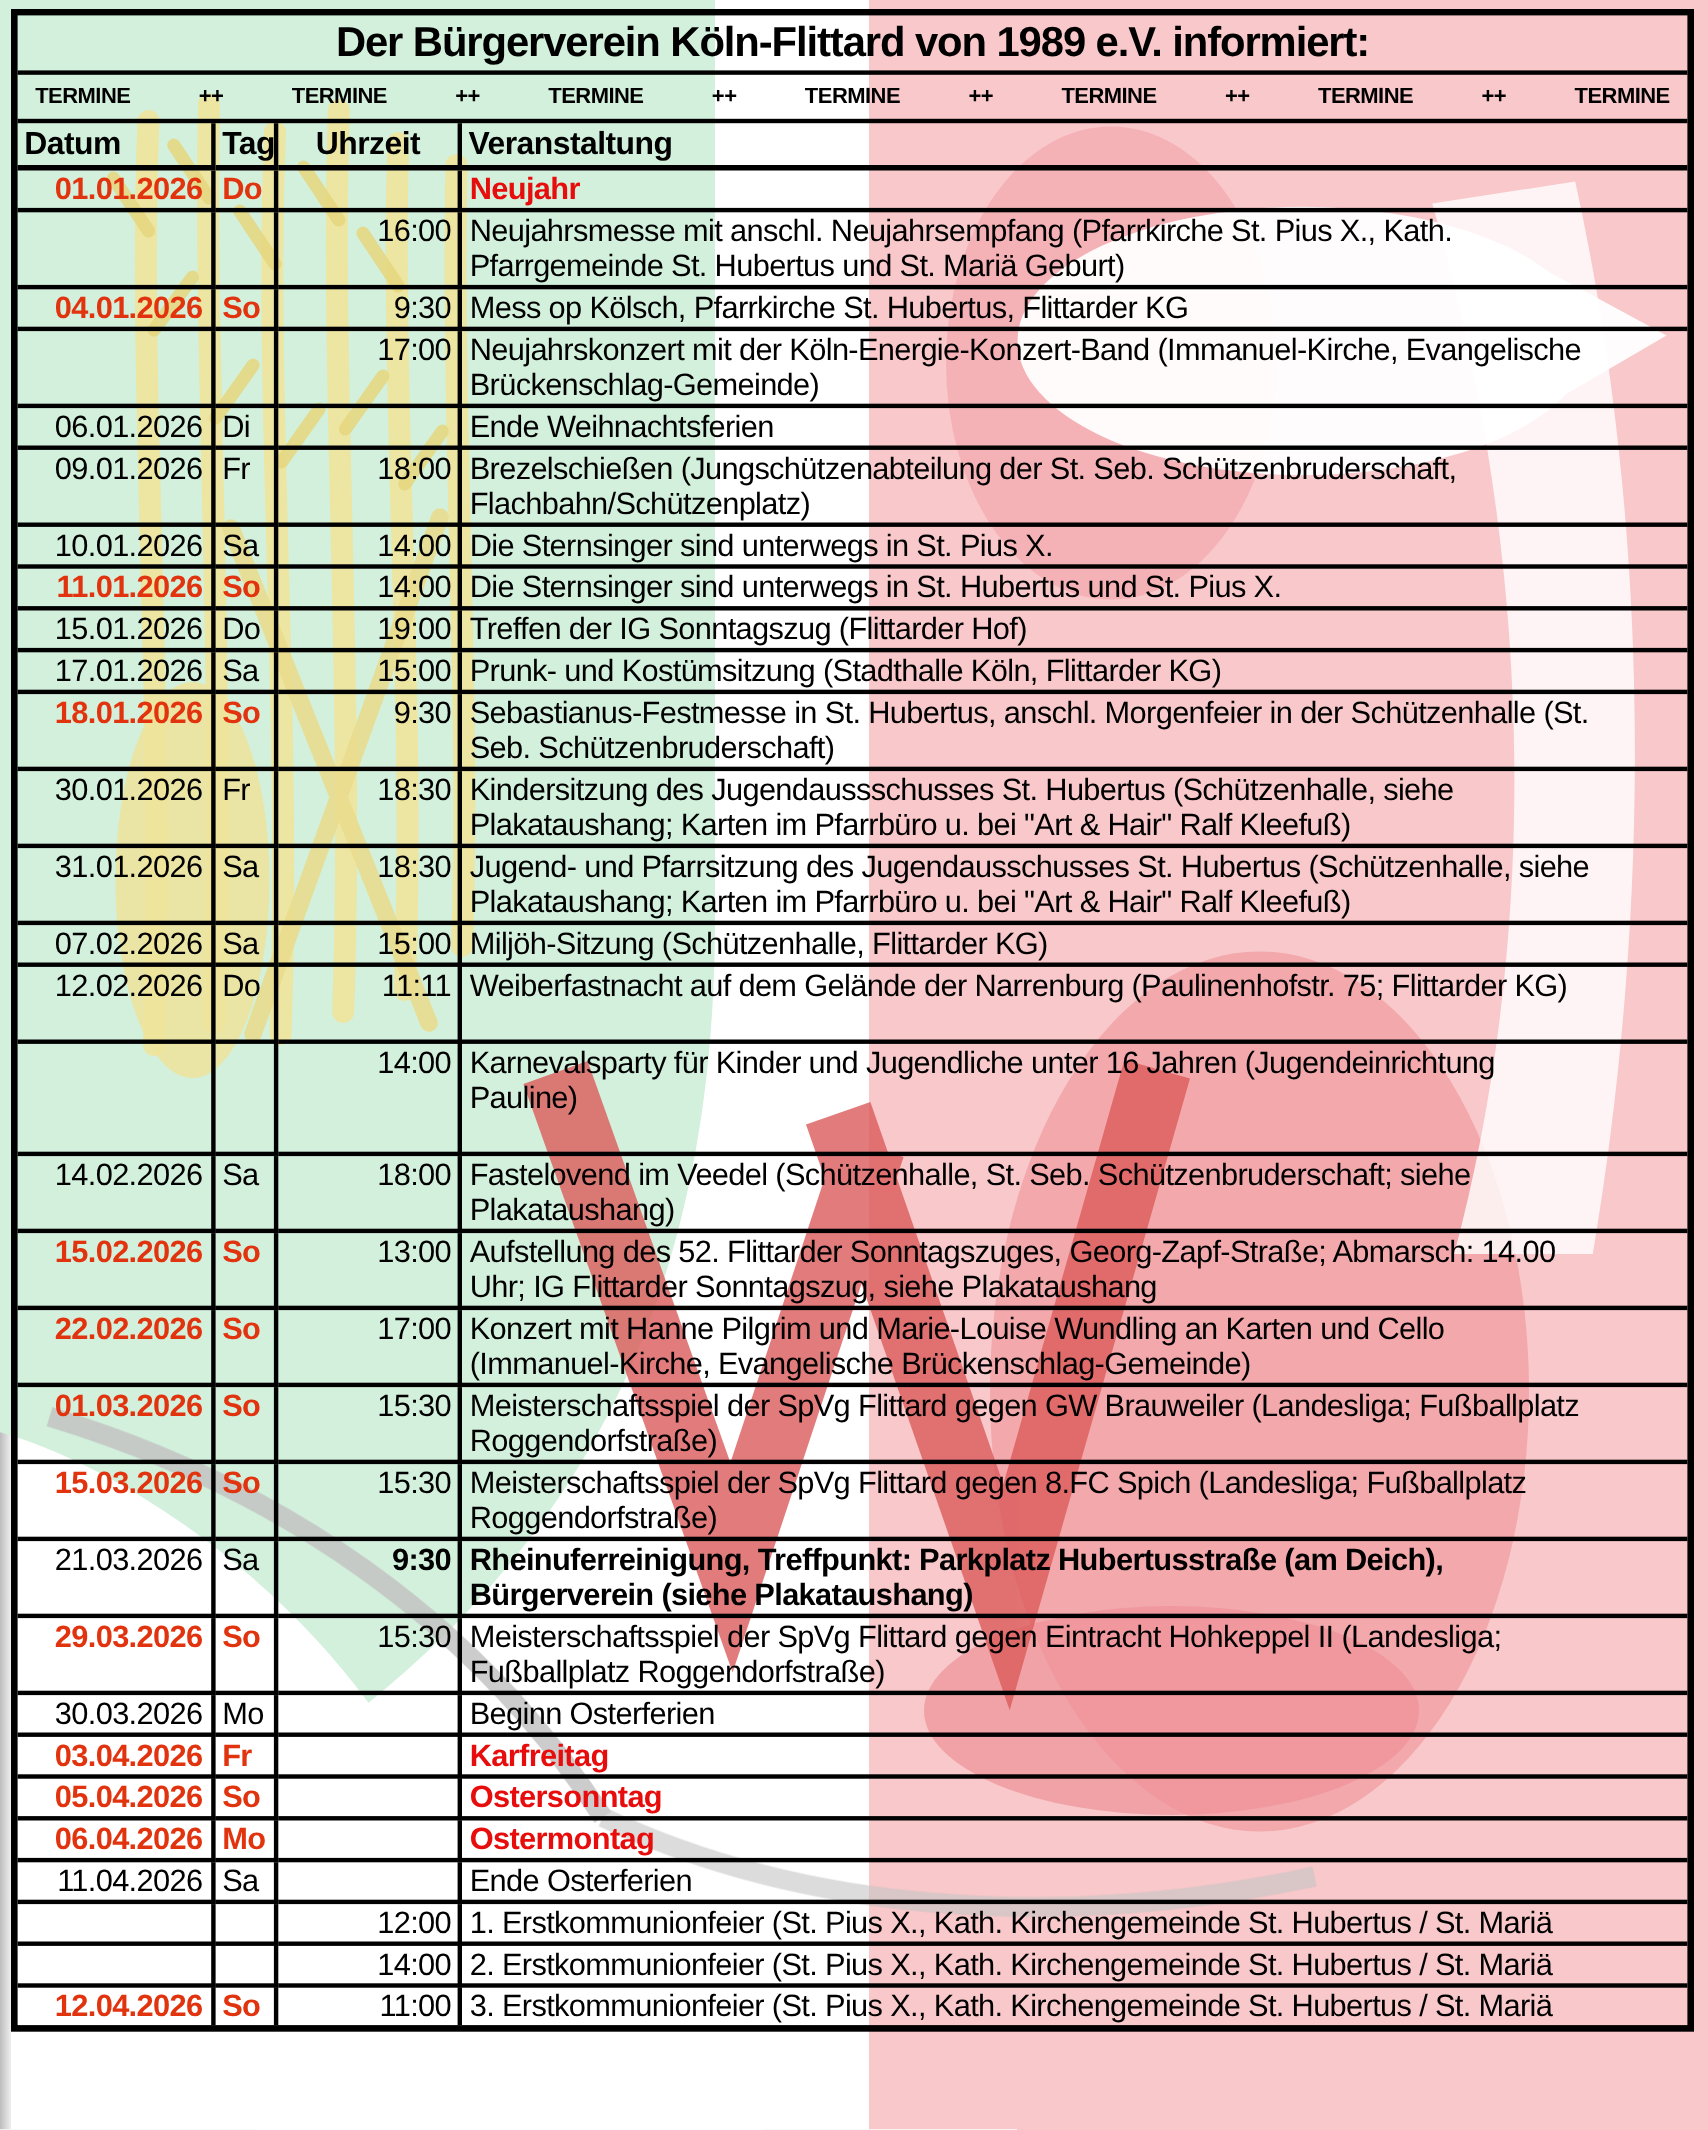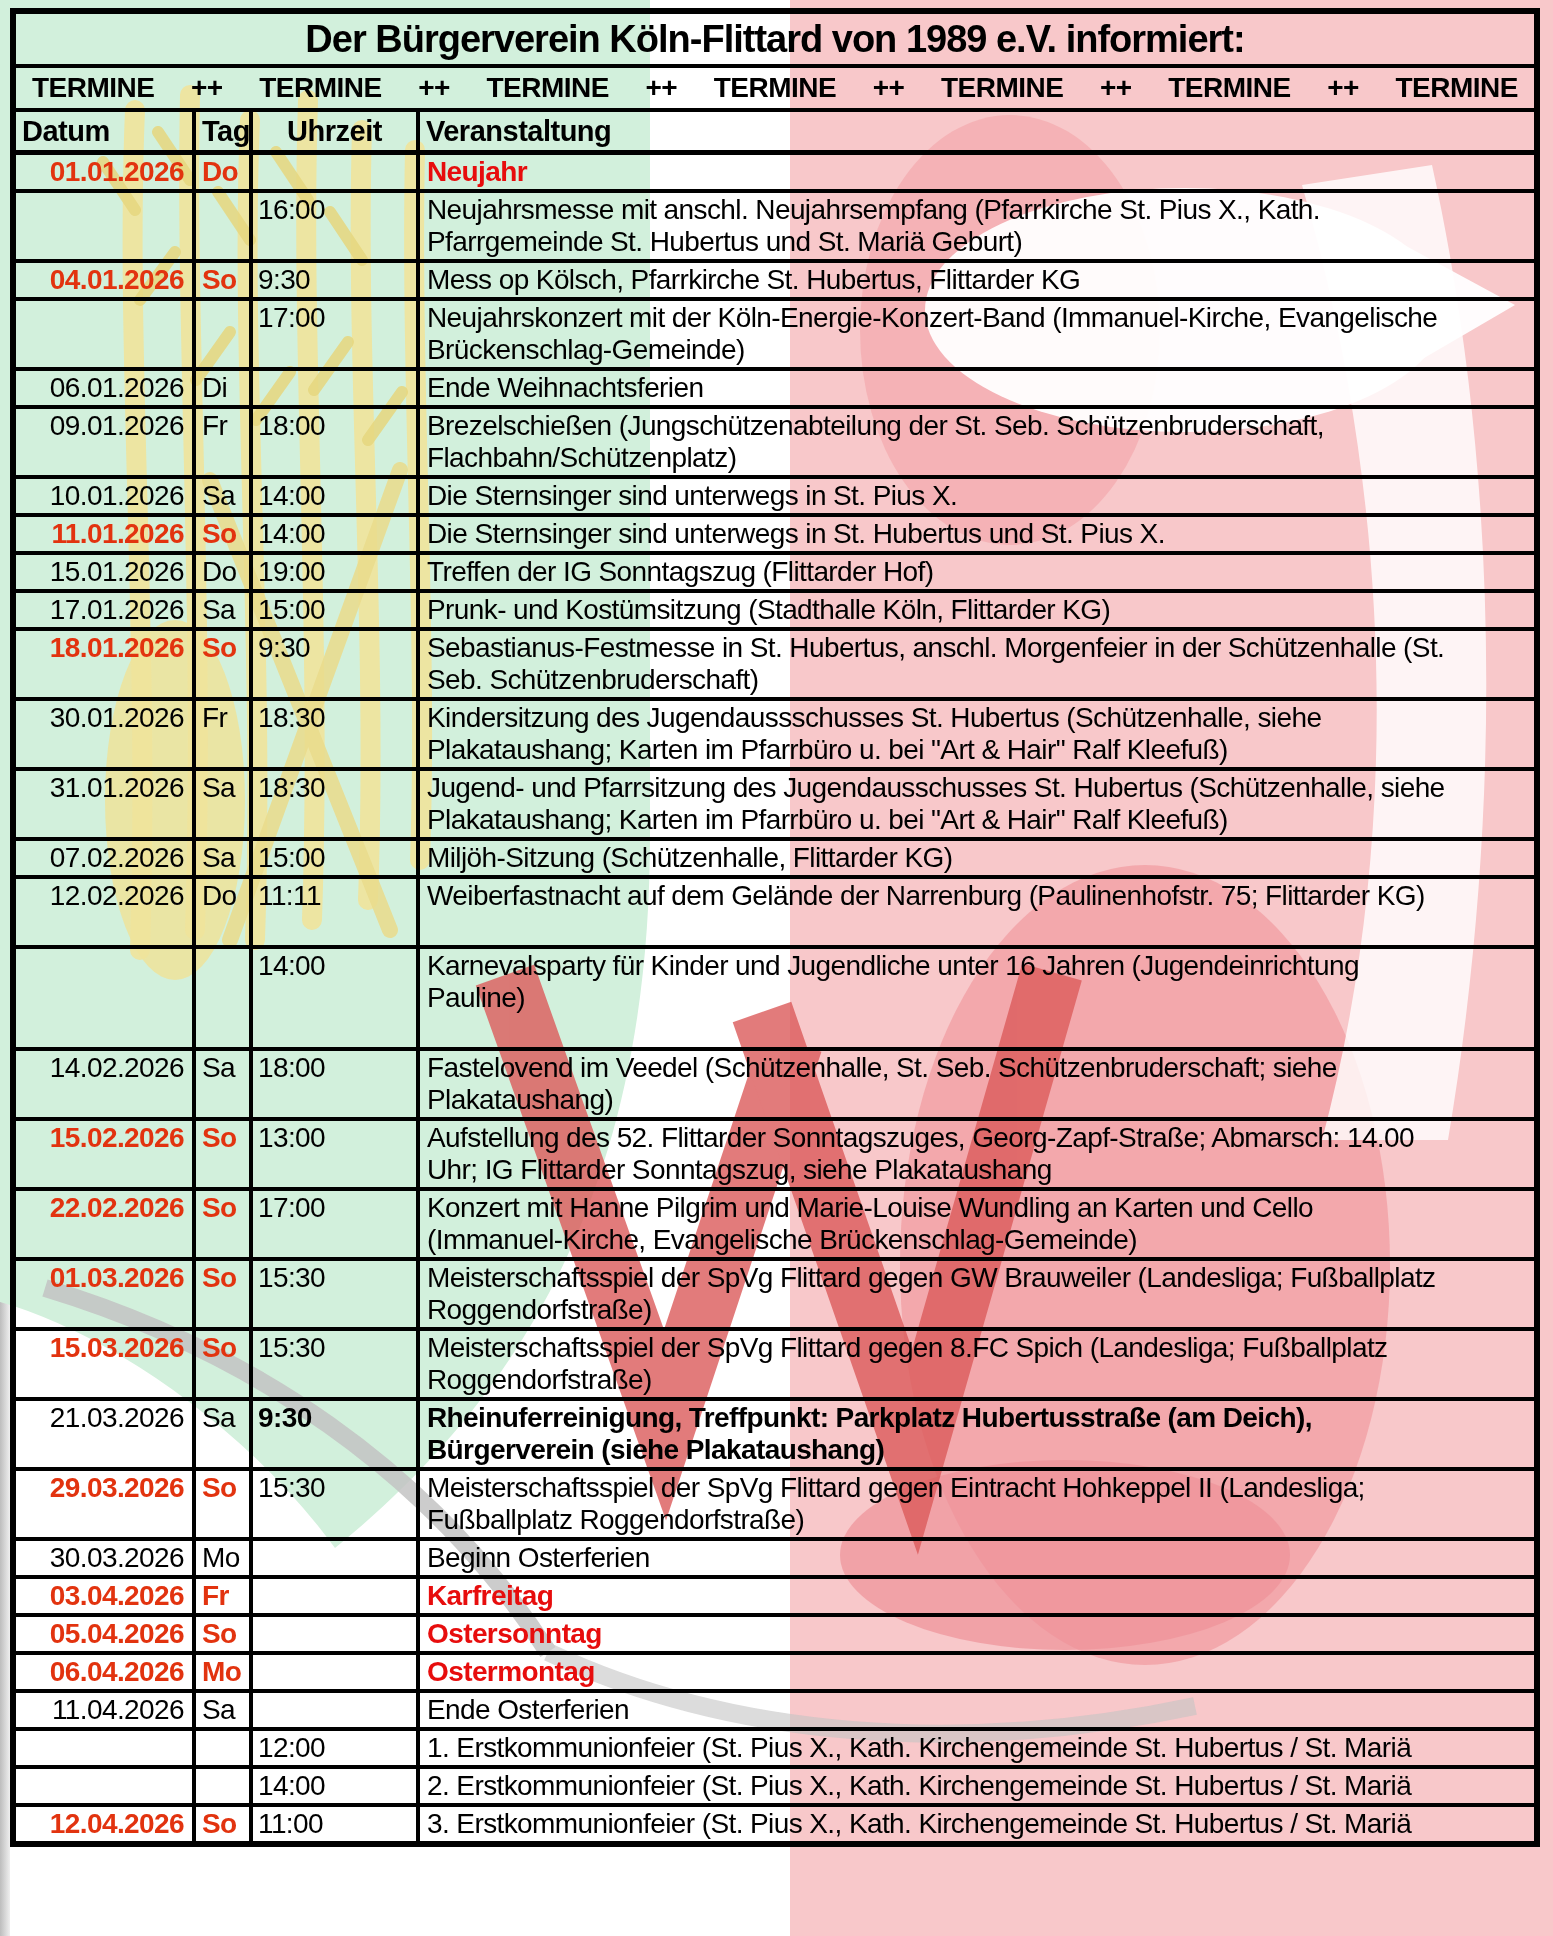--- a/index.html
+++ b/index.html
@@ -5,34 +5,34 @@
   html,body{margin:0;padding:0;background:#f4f4f4;}
   .page{position:relative;width:1553px;height:1936px;background:#ffffff;overflow:hidden;
         font-family:Liberation Sans, sans-serif;color:#000;}
   .edge-shadow{position:absolute;left:0;top:0;width:10px;height:1936px;
         background:linear-gradient(to right,#bdbdbd,#efefef);}
   .wm{position:absolute;left:0;top:0;width:1553px;height:1936px;}
   .frame{position:absolute;left:10px;top:8px;width:1518px;border:6px solid #000;}
   .title{height:50px;line-height:50px;text-align:center;font-weight:bold;font-size:38px;
         letter-spacing:-1px;border-bottom:4px solid #000;white-space:nowrap;overflow:hidden;}
   .ticker{display:flex;justify-content:space-between;align-items:center;height:40px;
-        padding:0 16px;border-bottom:4px solid #000;font-weight:bold;font-size:28px;letter-spacing:-0.5px;}
+        padding:0 16px;border-bottom:4px solid #000;font-weight:bold;font-size:20px;letter-spacing:-0.5px;}
   table{border-collapse:collapse;width:100%;table-layout:fixed;}
   col.c1{width:178px} col.c2{width:57px} col.c3{width:167px}
   th,td{border:4px solid #000;vertical-align:top;}
   th:first-child,td:first-child{border-left:none}
   th:last-child,td:last-child{border-right:none}
   tr:last-child td{border-bottom:none}
   thead th{border-top:none;border-bottom:5px solid #000;font-size:29px;font-weight:bold;
         text-align:left;padding:3px 6px;letter-spacing:-0.5px;line-height:32px;}
   thead th.center{text-align:center;}
   td{font-size:28px;line-height:32px;letter-spacing:-0.6px;padding:1px 5px;}
   .c-date{text-align:right;padding-right:8px;white-space:nowrap;}
   .c-tag{padding-left:6px;}
-  .c-time{padding-right:6px;white-space:nowrap;}
+  .c-time{text-align:right;padding-right:6px;white-space:nowrap;}
   .c-event{padding-left:7px;white-space:pre-line;overflow:hidden;}
   .red{color:#e2330f;font-weight:bold;}
   .bold{font-weight:bold;}
   .event-red{color:#e70d0d;font-weight:bold;}
   .event-bold{font-weight:bold;}
 </style>
 </head>
 <body>
 
 <div class="page">

